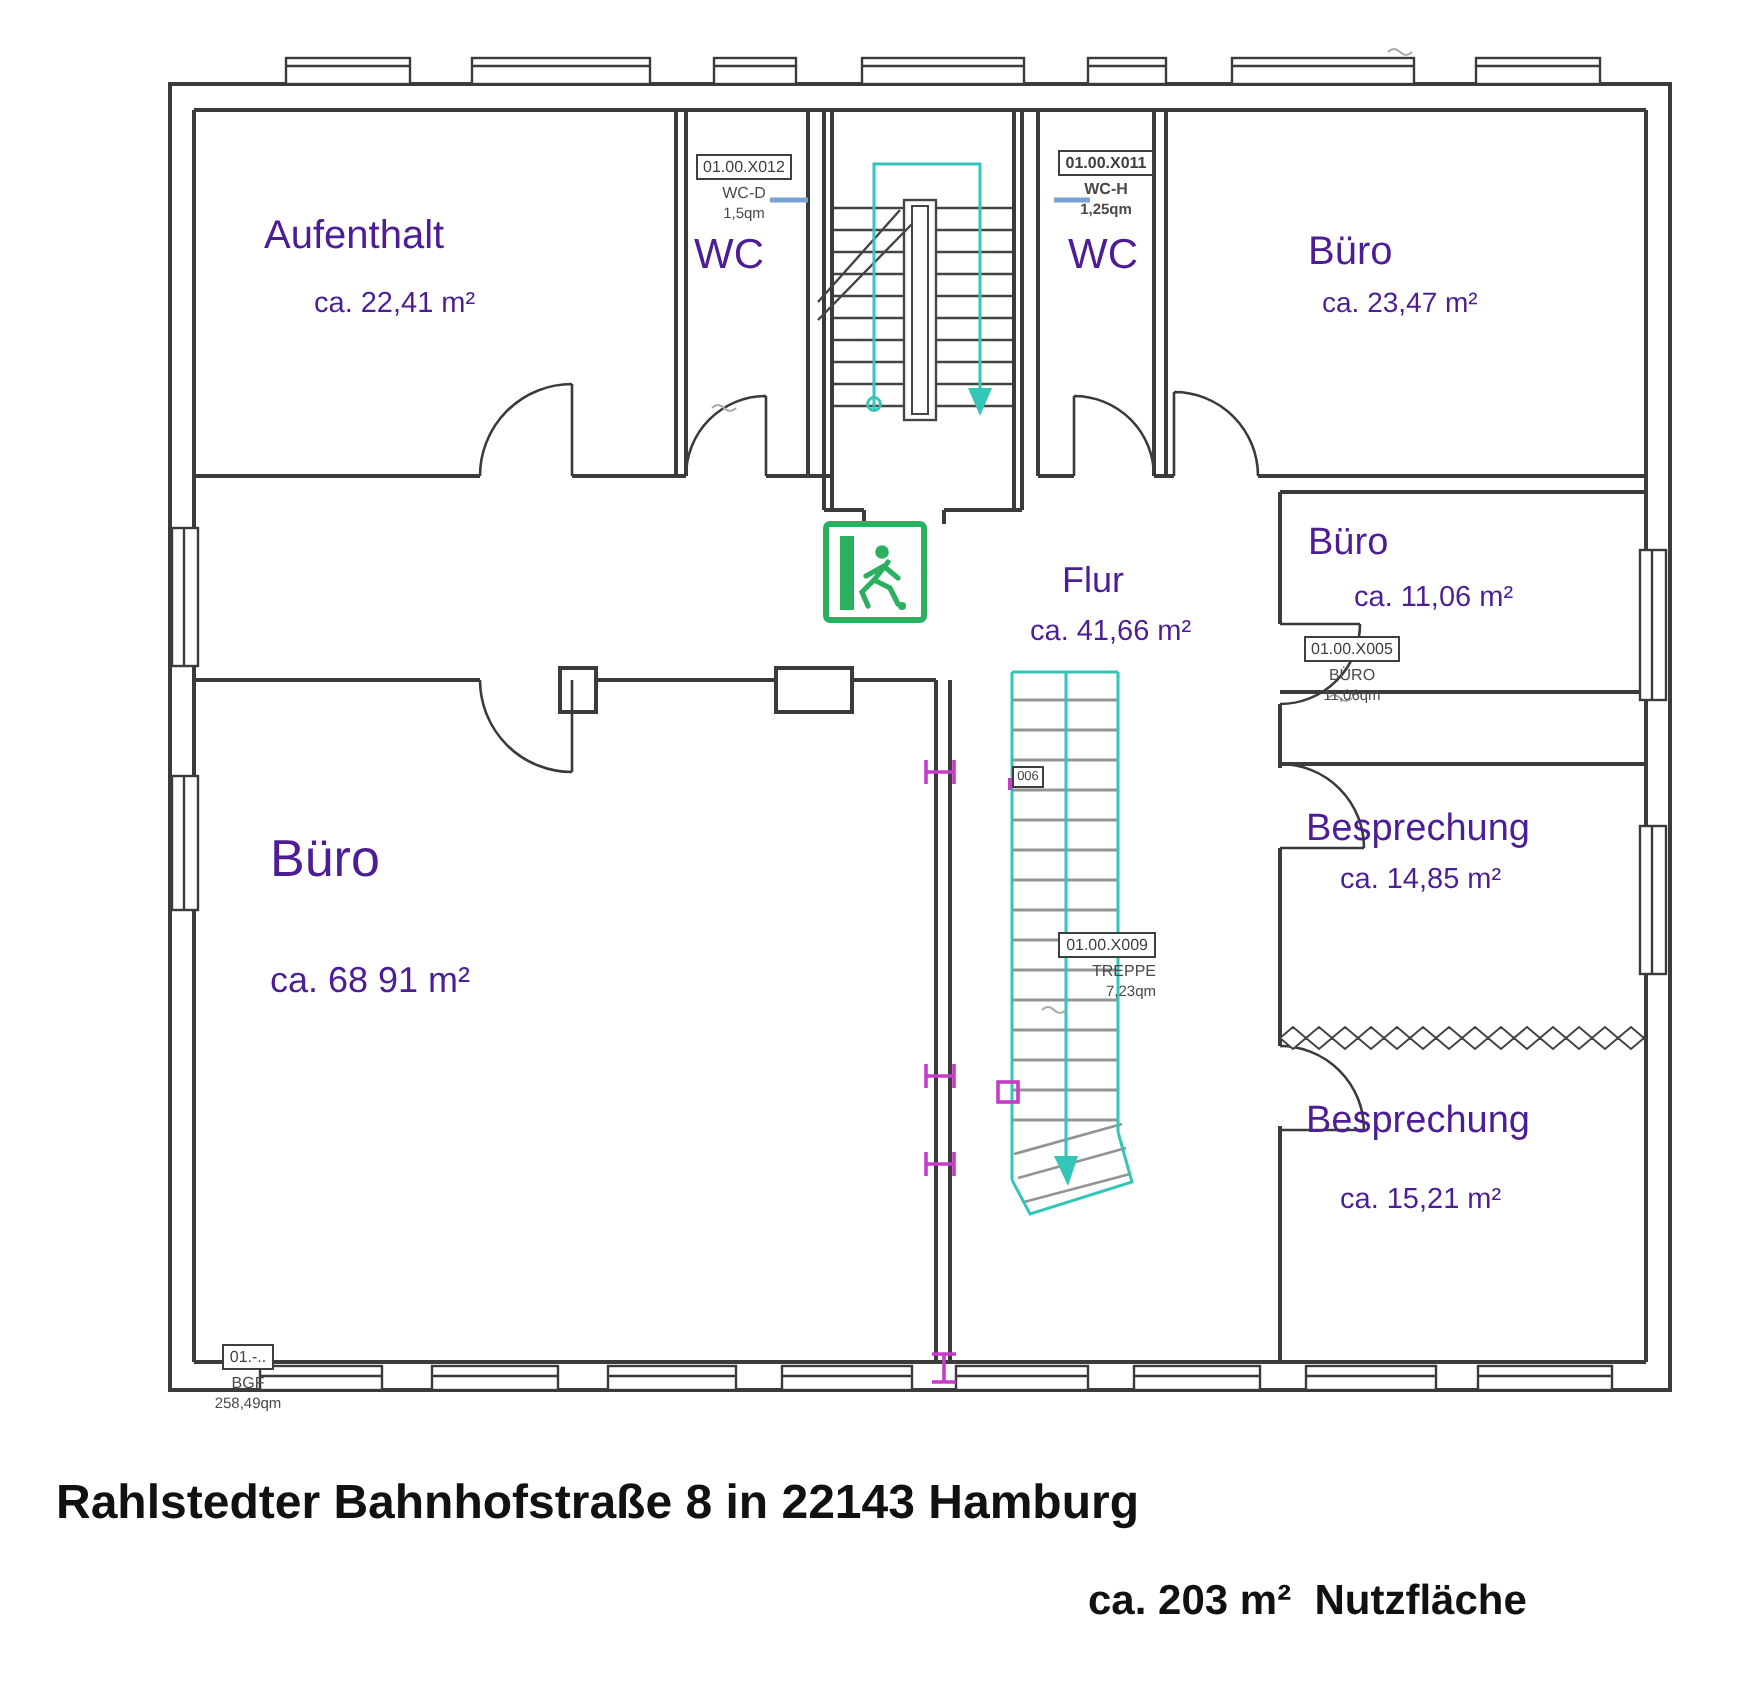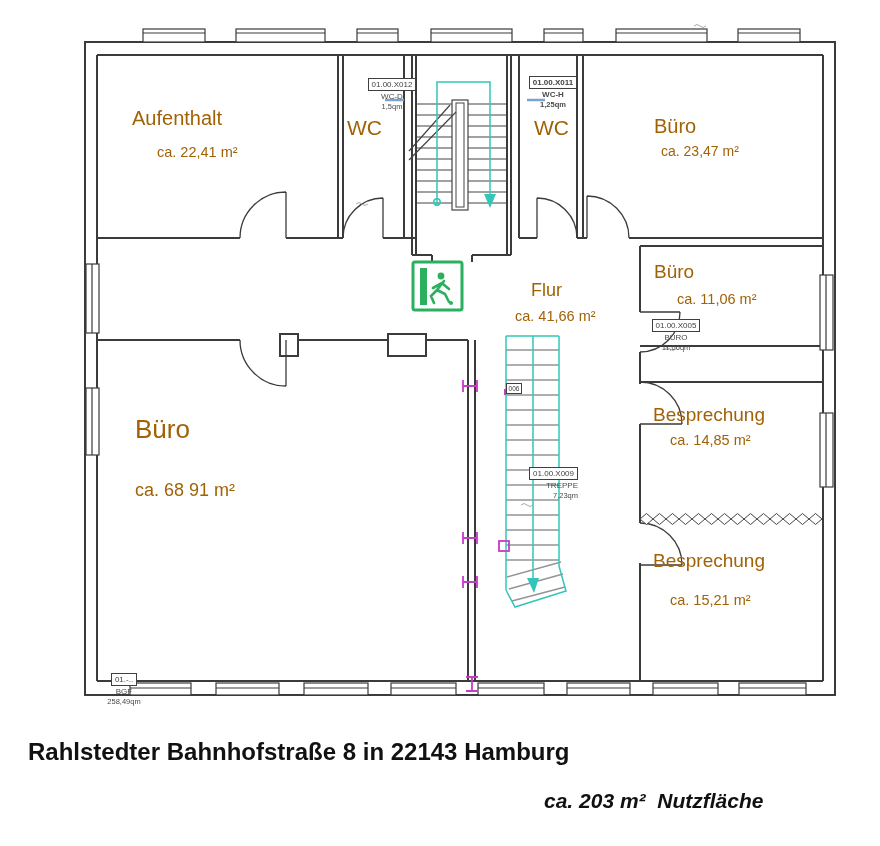--- a/index.html
+++ b/index.html
@@ -3,37 +3,37 @@
 <meta charset="utf-8">
 <style>
   :root{
     --wall:#3b3b3b; --stair:#33c6b8; --step:#949494; --exit_green:#2bb05f;
     --marker:#c73bc7; --glass:#7aa3d4; --text:#111111; --tag_text:#4a4a4a;
   }
   html,body{margin:0;padding:0;background:#ffffff;}
   body{font-family:"Liberation Sans","DejaVu Sans",sans-serif;color:var(--text);}
   .canvas{position:relative;width:880px;height:846px;background:#fff;overflow:hidden;}
   .canvas svg{position:absolute;left:0;top:0;}
-  .lbl{position:absolute;white-space:nowrap;color:#a16207;line-height:1.05;}
+  .lbl{position:absolute;white-space:nowrap;color:#4c1d95;line-height:1.05;}
   .tag{position:absolute;text-align:center;color:var(--tag_text);}
   .tag-code{display:inline-block;border:1px solid #3f3f3f;background:#fff;padding:0 3px;
             font-size:8px;line-height:11px;color:#3f3f3f;}
   .tag-line{font-size:8px;line-height:9px;margin-top:1px;}
   .tag-line.small{font-size:7.5px;}
   .mini .tag-code{font-size:6.5px;line-height:9px;padding:0 2px;}
   .footer-floor{position:absolute;left:650px;top:701px;width:182px;text-align:right;
                 font-size:21px;color:#1a1a1a;}
   .footer-address{position:absolute;left:28px;top:738px;font-size:24px;font-weight:bold;
                   white-space:nowrap;}
   .footer-sketch{position:absolute;left:63px;top:786px;display:flex;align-items:baseline;
                  white-space:pre;}
   .footer-sketch .t1{font-size:25px;font-weight:bold;}
   .footer-sketch .t2{font-size:17.5px;font-weight:bold;margin-left:7px;}
   .footer-total{position:absolute;left:544px;top:789px;font-size:21px;font-weight:bold;
-                white-space:pre;font-style:italic;}
+                white-space:pre;}
 </style>
 </head>
 <body>
 
 <div class="canvas">
 
   <svg width="880" height="846" viewBox="0 0 880 846">
 
     <g stroke="var(--wall)" fill="none" stroke-width="2">
       <rect x="85" y="42" width="750" height="653"></rect>
@@ -171,21 +171,21 @@
 
   <div class="lbl" style="left:135px;top:416px;font-size:26px;">Büro</div>
   <div class="lbl" style="left:135px;top:481px;font-size:18px;">ca. 68 91 m²</div>
 
   <div class="lbl" style="left:653px;top:405px;font-size:19px;">Besprechung</div>
   <div class="lbl" style="left:670px;top:433px;font-size:14.5px;">ca. 14,85 m²</div>
 
   <div class="lbl" style="left:653px;top:551px;font-size:19px;">Besprechung</div>
   <div class="lbl" style="left:670px;top:593px;font-size:14.5px;">ca. 15,21 m²</div>
 
-  <div class="tag" style="left:342px;top:73px;width:60px;padding-left:20px;">
+  <div class="tag" style="left:342px;top:73px;width:60px;">
     <div class="tag-code">01.00.X012</div>
     <div class="tag-line">WC-D</div>
     <div class="tag-line small">1,5qm</div>
   </div>
 
   <div class="tag" style="left:524px;top:71px;width:58px;font-weight:bold;">
     <div class="tag-code">01.00.X011</div>
     <div class="tag-line">WC-H</div>
     <div class="tag-line small">1,25qm</div>
   </div>

